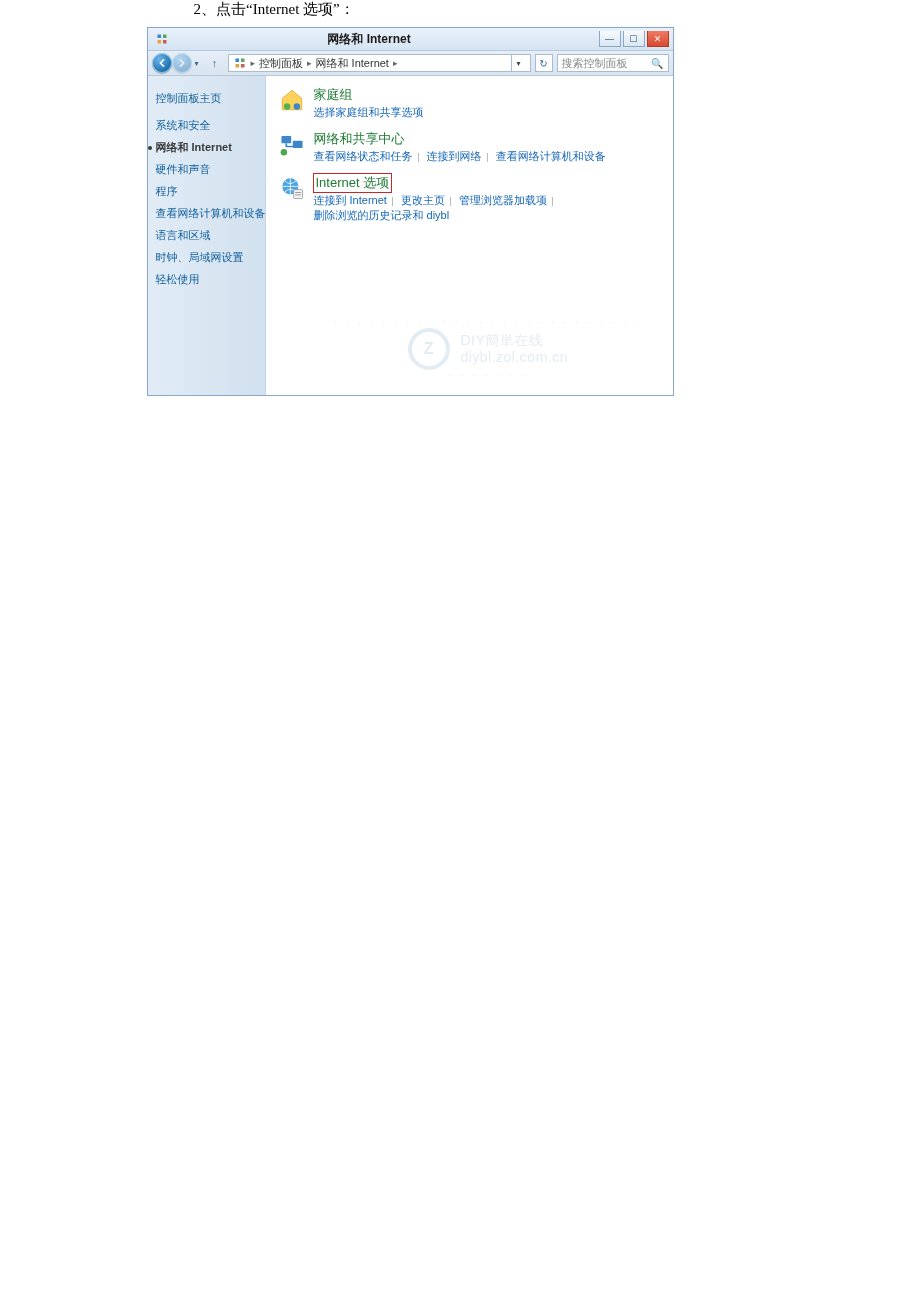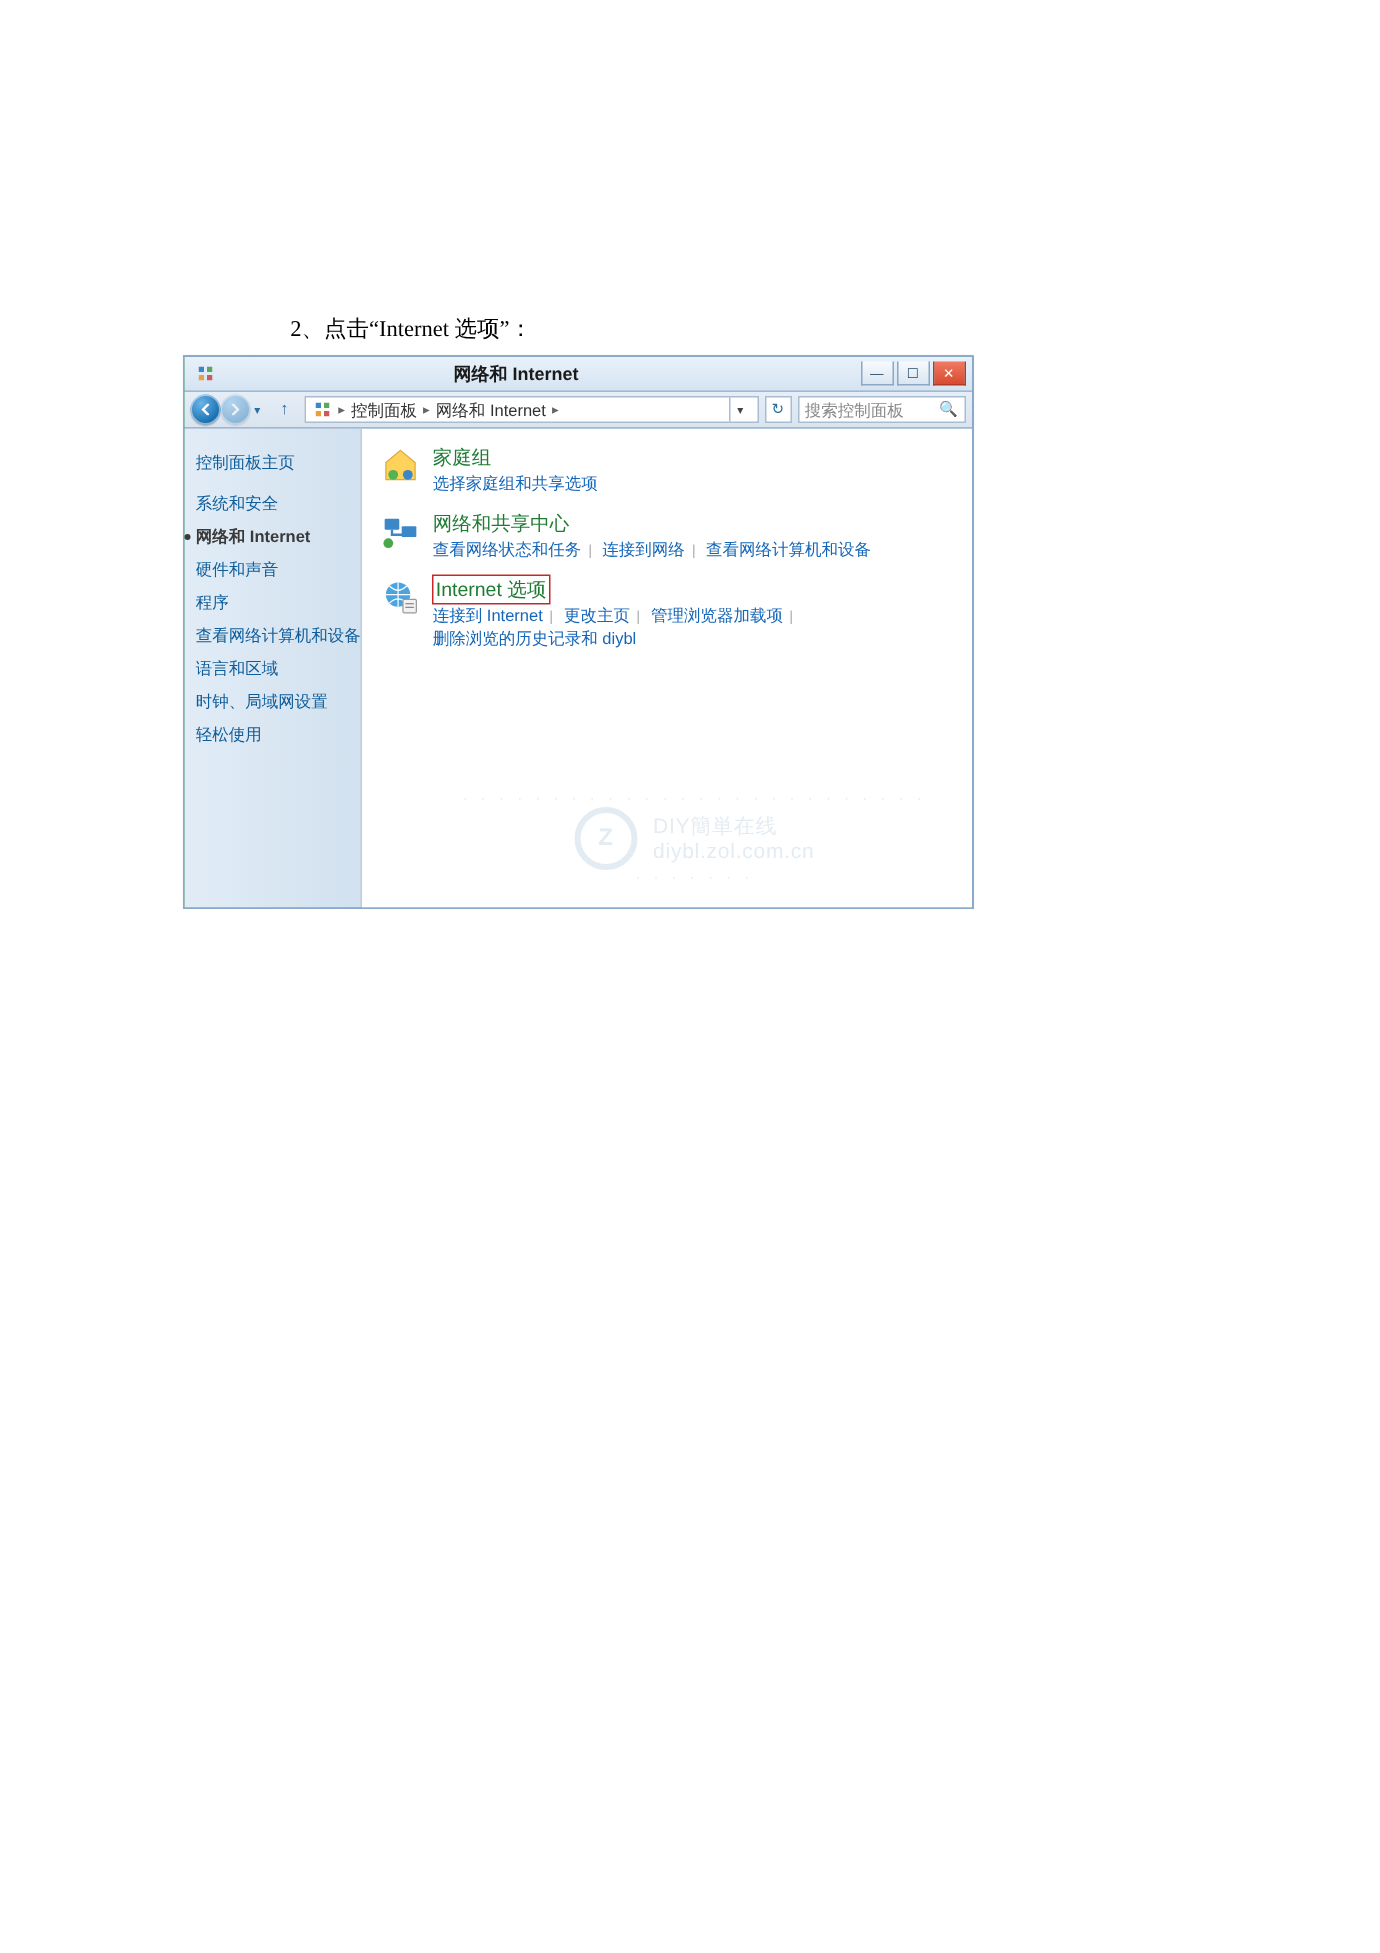--- a/index.html
+++ b/index.html
@@ -4,43 +4,42 @@
 <style>
   body {
     margin: 0;
     background: #fff;
     font-family: "Segoe UI", "Microsoft YaHei", Tahoma, sans-serif;
     color: #000;
   }
   .page {
     width: 853px;
     margin: 0 auto;
-    padding-top: 210px;
     box-sizing: border-box;
   }
   .step-text {
     margin-left: 160px;
     font-size: 15px;
     font-family: SimSun, "宋体", serif;
     margin-bottom: 8px;
   }
   .step-text-2 {
     margin-top: 108px;
     margin-bottom: 500px;
   }
 
   
   .win {
-    margin-left: 88px;
+    margin-left: 113px;
     width: 525px;
     border: 1px solid #8AA9C8;
     box-shadow: 0 0 0 1px rgba(0,0,0,.02);
     font-size: 11px;
     color: #333;
-    background: #15803d;
+    background: #c4b5fd;
   }
 
   
   .titlebar {
     height: 22px;
     background: linear-gradient(#E9F1FA, #D5E4F2);
     border-bottom: 1px solid #B6CADF;
     position: relative;
     display: flex;
     align-items: center;

